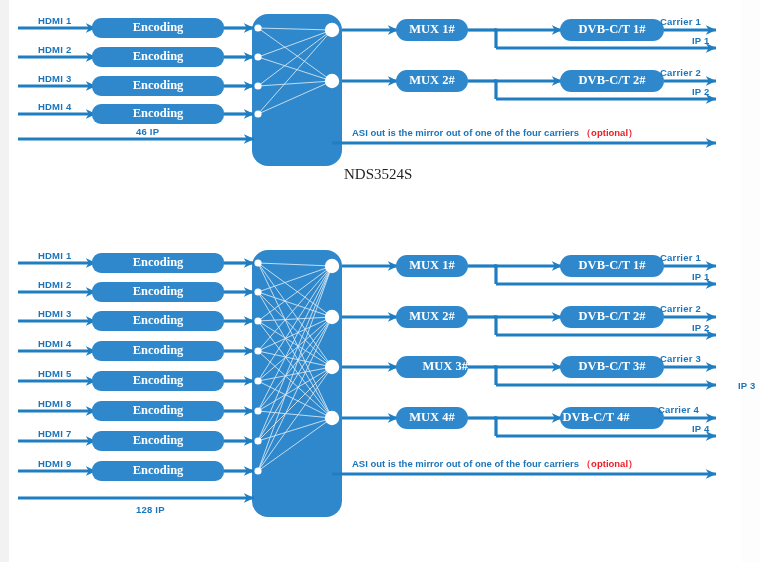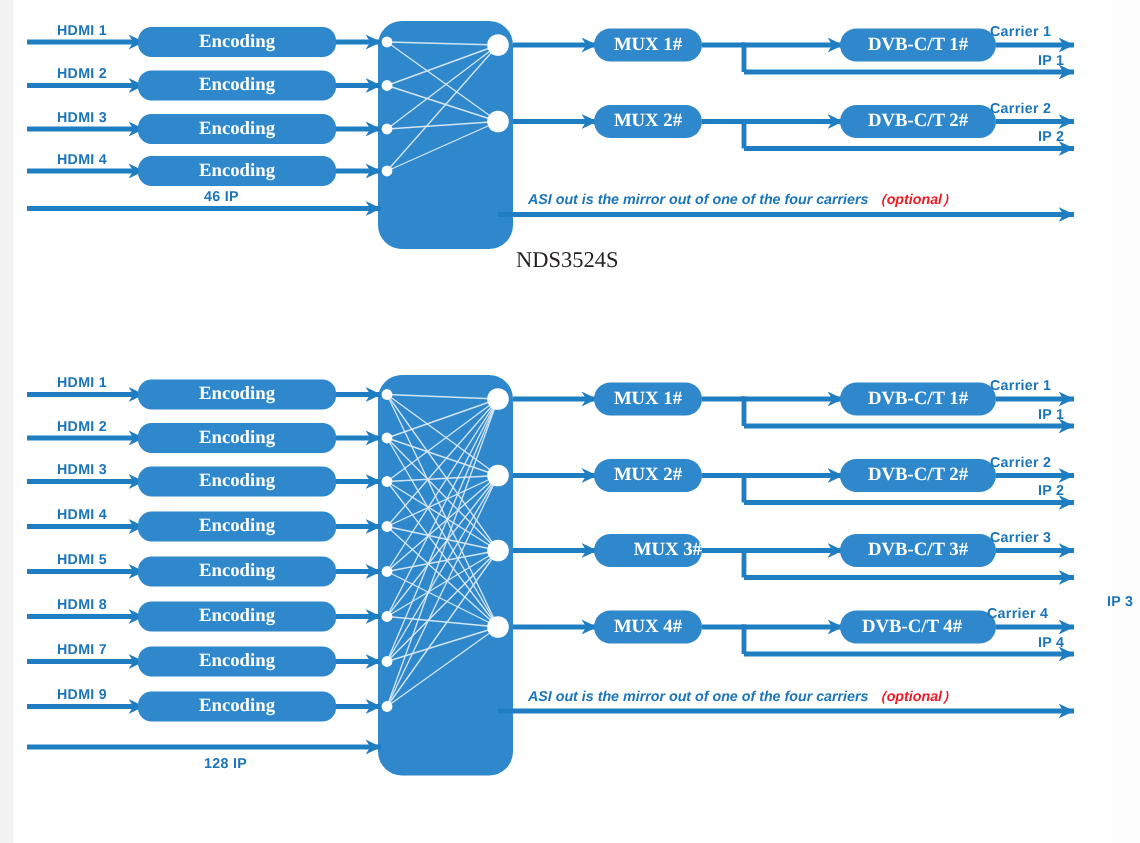--- a/index.html
+++ b/index.html
@@ -38,21 +38,20 @@
     font-family:Liberation Serif, serif;
     white-space:nowrap;
   }
   .asi-note{
     position:absolute;
     font-size:9.5px;
     font-weight:bold;
     color:#1b75bb;
     white-space:nowrap;
     font-family:"Liberation Sans", sans-serif;
-    font-style:italic;
   }
   .asi-note .opt{color:#ed1c24;}
   .asi-note .brk{color:#ed1c24;font-weight:bold;}
 </style>
 </head>
 <body>
 
 <div id="stage">
   <div class="edge-strip"></div>
   <div class="edge-strip-r"></div>
@@ -256,21 +255,21 @@
       <div class="box-text" style="left: 560px; top: 258px; width: 104px;">DVB-C/T 1#</div>
       <div class="lbl lbl-io" style="left: 660px; top: 252px;">Carrier 1</div>
       <div class="lbl lbl-io" style="left: 692px; top: 271px;">IP 1</div>
       <div class="box-text" style="left: 396px; top: 309px; width: 72px;">MUX 2#</div>
       <div class="box-text" style="left: 560px; top: 309px; width: 104px;">DVB-C/T 2#</div>
       <div class="lbl lbl-io" style="left: 660px; top: 303px;">Carrier 2</div>
       <div class="lbl lbl-io" style="left: 692px; top: 322px;">IP 2</div>
       <div class="box-text" style="left: 396px; top: 359px; width: 72px; text-align: right;">MUX 3#</div>
       <div class="box-text" style="left: 560px; top: 359px; width: 104px;">DVB-C/T 3#</div>
       <div class="lbl lbl-io" style="left: 660px; top: 353px;">Carrier 3</div>
-      <div class="lbl lbl-io" style="left: 692px; top: 396px; padding-left: 46px;">IP 3</div>
+      <div class="lbl lbl-io" style="left: 692px; top: 380px; padding-left: 46px;">IP 3</div>
       <div class="box-text" style="left: 396px; top: 410px; width: 72px;">MUX 4#</div>
-      <div class="box-text" style="left: 556px; top: 410px; width: 104px;">DVB-C/T 4#</div>
+      <div class="box-text" style="left: 544px; top: 410px; width: 104px;">DVB-C/T 4#</div>
       <div class="lbl lbl-io" style="left: 658px; top: 404px;">Carrier 4</div>
       <div class="lbl lbl-io" style="left: 692px; top: 423px;">IP 4</div>
       <div class="asi-note" style="left: 352px; top: 458px;"><span><span>ASI out is the mirror out of one of the four carriers  </span><span class="brk">（</span><span class="opt">optional</span><span class="brk">）</span></span></div>
       <div class="model" style="left: 344px; top: 563px;">NDS3528S</div>
     </div>
 </div>
 
 </body></html>

